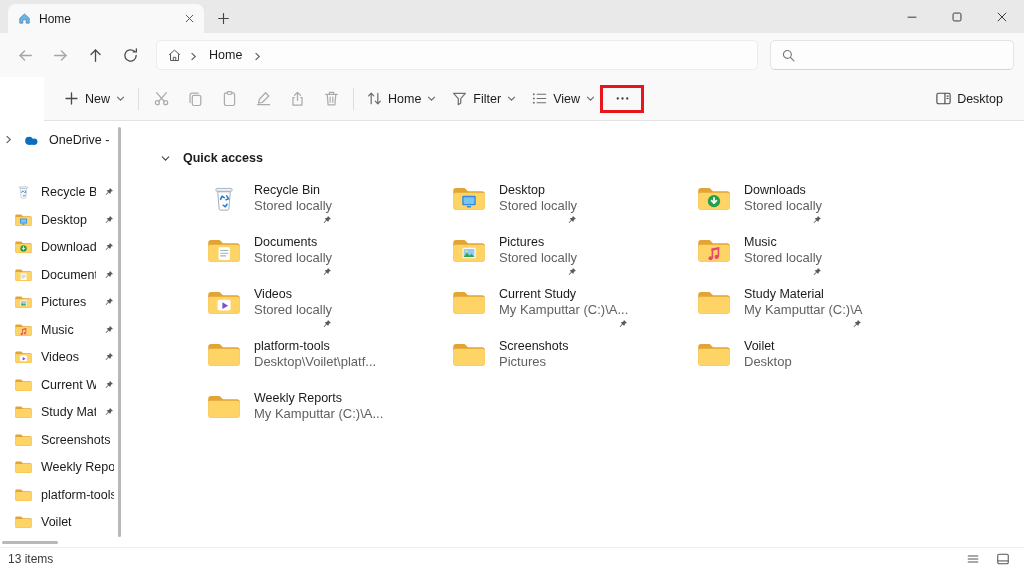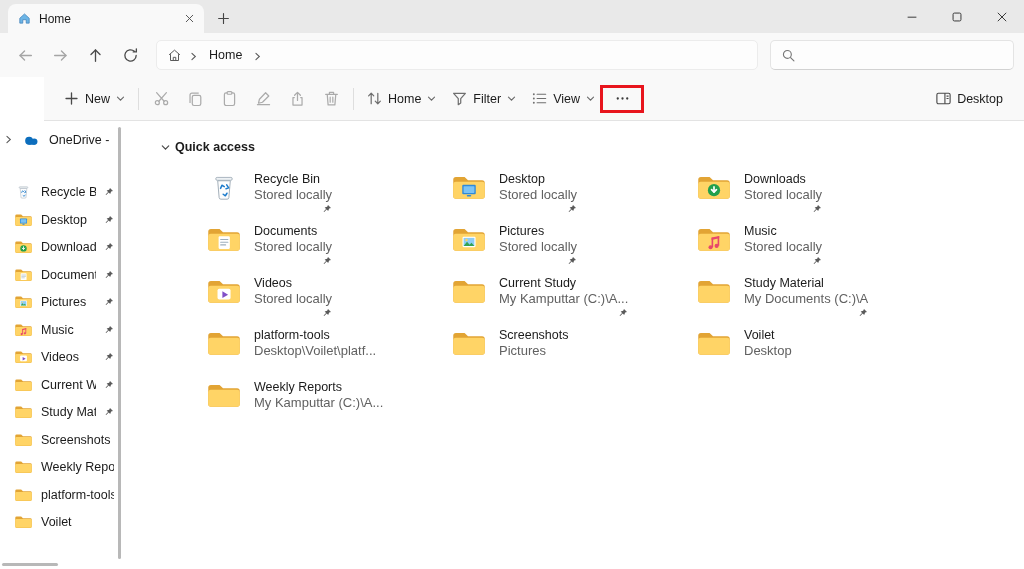--- a/index.html
+++ b/index.html
@@ -50,21 +50,21 @@
   .side-item.onedrive { padding-left:3px; margin-bottom:25px; }
   .side-exp { width:11px; height:11px; flex:0 0 auto; }
   .side-exp svg { width:100%; height:100%; display:block; }
   .side-icon { width:19px; height:16px; flex:0 0 auto; }
   .side-label { overflow:hidden; white-space:nowrap; flex:1; }
   .pin { width:10px; height:10px; flex:0 0 auto; margin-left:auto; }
   .v-scrollbar { position:absolute; top:6px; bottom:10px; right:1px; width:3px; background:#b8b8b8; border-radius:2px; }
   .h-scrollbar { position:absolute; left:2px; bottom:3px; width:56px; height:3px; background:#b8b8b8; border-radius:2px; }
 
   .main { flex:1; padding-top:16px; overflow:hidden; }
-  .section-header { display:flex; align-items:center; gap:4px; padding-left:38px; height:20px; }
+  .section-header { display:flex; align-items:center; gap:12px; padding-left:38px; height:20px;margin-top:11px; }
   .section-title { font-weight:700; font-size:12.5px; color:#1b1b1b; }
   .qa-grid { margin:12px 0 0 84px; display:grid; grid-template-columns:repeat(3,245px); grid-auto-rows:52px; }
   .qa-item { display:flex; gap:12px; align-items:flex-start; border-radius:4px; }
   .qa-icon { width:36px; height:31px; flex:0 0 auto; margin-top:3px; }
   .qa-text { display:flex; flex-direction:column; gap:1px; padding-top:3px; min-width:0; }
   .qa-name { font-size:12.5px; color:#1b1b1b; line-height:15px; white-space:nowrap; }
   .qa-sub { font-size:13px; color:#616161; line-height:14px; white-space:nowrap; }
   .qa-pin { margin-top:1px; }
   .fav-section { margin-top:8px; }
   .fav-empty { padding:10px 0 0 80px; font-size:12px; color:#8a8a8a; }
@@ -755,21 +755,21 @@
           </div>
           <div class="qa-item">
             <span class="qa-icon">
               <svg viewBox="0 0 40 34">
                 <path d="M2.5 8.2q0-3 3-3h9.6l3.8 3.8h15.6q3 0 3 3v14.5q0 3-3 3H5.5q-3 0-3-3z" fill="#e2a434"></path>
                 <path d="M2.5 13.4q0-2.8 2.8-2.8h29.4q2.8 0 2.8 2.8v13q0 3-3 3H5.5q-3 0-3-3z" fill="#ffd466"></path>
               </svg>
             </span>
             <div class="qa-text">
               <span class="qa-name">Study Material</span>
-              <span class="qa-sub">My Documents (C:)\A</span>
+              <span class="qa-sub">My Kamputtar (C:)\A</span>
               <span class="pin qa-pin">
                 <svg viewBox="0 0 12 12">
                   <path d="M7.2 1.2L10.8 4.8 8.6 5.5 7.4 8.4 5.6 6.6 2.6 9.6 1.9 8.9 4.9 5.9 3.2 4.2 6.2 3.2Z" fill="#5a5a5a"></path>
                 </svg>
               </span>
             </div>
           </div>
           <div class="qa-item">
             <span class="qa-icon">
               <svg viewBox="0 0 40 34">
@@ -816,13 +816,37 @@
             <div class="qa-text">
               <span class="qa-name">Weekly Reports</span>
               <span class="qa-sub">My Kamputtar (C:)\A...</span>
             </div>
           </div>
         </div>
 
     </main>
   </div>
 
+  <div class="statusbar">
+    <span>13 items</span>
+    <span class="status-right">
+      <button class="status-btn">
+        <span class="icon16">
+          <svg viewBox="0 0 16 16">
+              <g stroke="#555" stroke-width="1.2" stroke-linecap="round">
+                <path d="M2.5 4.5h11M2.5 8h11M2.5 11.5h11"></path>
+              </g>
+            </svg>
+        </span>
+      </button>
+      <button class="status-btn">
+        <span class="icon16">
+          <svg viewBox="0 0 16 16">
+              <g stroke="#555" stroke-width="1.2" fill="none">
+                <rect x="2" y="2.5" width="12" height="11" rx="1.5"></rect>
+                <path d="M2 10.2h12"></path>
+              </g>
+            </svg>
+        </span>
+      </button>
+    </span>
+  </div>
 </div>
 
 </body></html>

